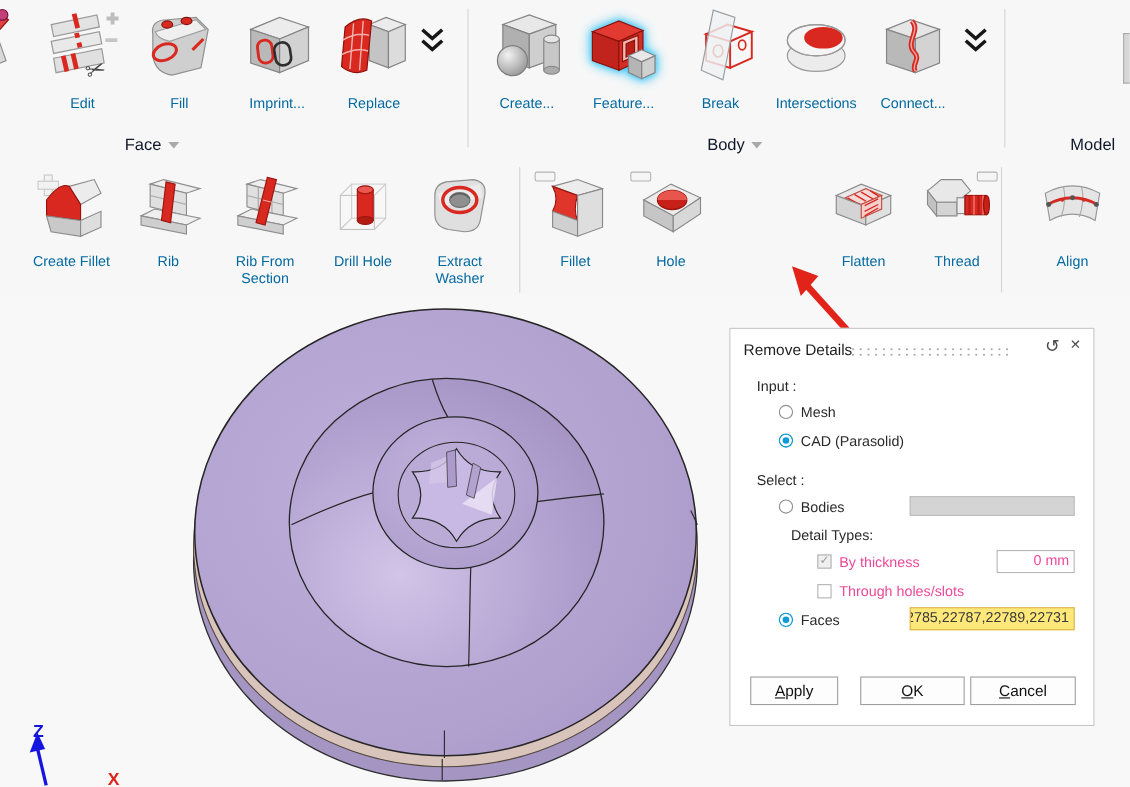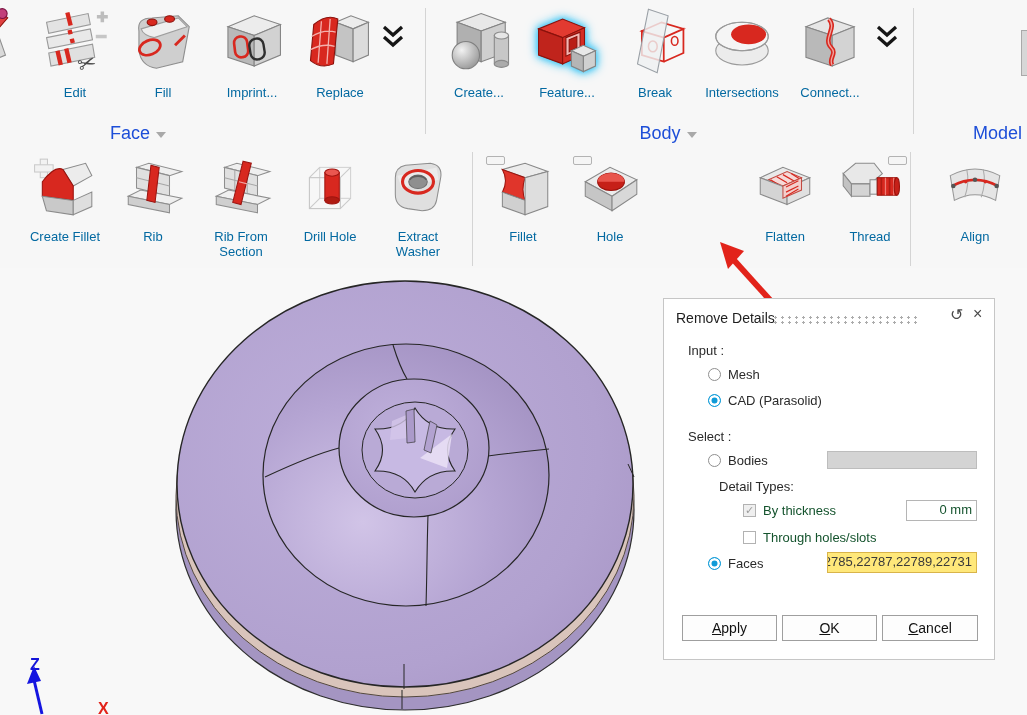--- a/index.html
+++ b/index.html
@@ -7,38 +7,38 @@
     width:1027px;height:715px;overflow:hidden;position:relative;
     background:#f7f7f7;font-family:"Liberation Sans",sans-serif;color:#1f1f1f;
     -webkit-font-smoothing:antialiased;
   }
   
   .ribbon{position:absolute;left:0;top:0;width:1027px;height:290px;background:#f7f7f7}
   .rowitem{position:absolute;width:88px;text-align:center;cursor:default}
   .rowitem .ic{display:inline-block;position:relative}
   .rowitem .lbl{font-size:13px;color:#0369a1;line-height:1.18;margin-top:3px}
   .vsep{position:absolute;width:1px;background:#d4d4d4}
-  .grp{position:absolute;font-size:18px;color:#1d4ed8;white-space:nowrap}
+  .grp{position:absolute;font-size:15px;color:#0f172a;white-space:nowrap}
   .tri{display:inline-block;width:0;height:0;border-left:5px solid transparent;border-right:5px solid transparent;border-top:6px solid #a9a9a9;margin-left:6px;vertical-align:1px}
   .chev{position:absolute}
   .glow{filter:drop-shadow(0 0 3px #45c8f5) drop-shadow(0 0 5px #45c8f5)}
   .badge{position:absolute;width:17px;height:7px;background:#f5f5f5;border:1px solid #b3b3b3;border-radius:2px;top:2px;left:-4px}
   .badge.tr{left:auto;right:-4px}
   
   .viewport{position:absolute;left:0;top:268px;width:1027px;height:447px;background:#f8f8f8}
   
   .dialog{position:absolute;left:663px;top:298px;width:332px;height:362px;background:#ffffff;border:1px solid #c6c6c6;box-sizing:border-box;font-size:13px}
   .dlg-title{position:absolute;left:12px;top:11px;font-size:14px;color:#1e1e1e}
   .grip{position:absolute;left:108px;top:16px;width:148px;height:9px;
         background-image:radial-gradient(circle,#ababab 1.1px,transparent 1.3px);
         background-size:7px 5px;cursor:move}
   .dlg-reset{position:absolute;left:286px;top:6px;font-size:16px;color:#4a4a4a;cursor:pointer}
   .dlg-close{position:absolute;left:309px;top:6px;font-size:16px;color:#4a4a4a;cursor:pointer}
   .dlbl{position:absolute;color:#2a2a2a}
-  .gray{color:#14532d}
+  .gray{color:#ec4899}
   .radio{position:absolute;width:13px;height:13px;border-radius:50%;border:1px solid #8f8f8f;background:#fff;box-sizing:border-box}
   .radio.on{border:1px solid #0f9bd8;background:#0f9bd8;box-shadow:inset 0 0 0 2.5px #fff}
   .chk{position:absolute;width:13px;height:13px;border:1px solid #b2b2b2;background:#fff;box-sizing:border-box;font-size:11px;line-height:11px;text-align:center;color:#9b9b9b}
   .chk.dis{background:#efefef}
   .fld{position:absolute;box-sizing:border-box;border:1px solid #b5b5b5;background:#fff;font-size:13px;
        white-space:nowrap;overflow:hidden;padding:1px 4px;text-align:right}
   .fld.graybox{background:#d4d4d4;border-color:#bdbdbd}
   .fld.yellow{background:#ffe87a;border-color:#d9b44a;color:#3a3a3a;direction:rtl}
   .btn{position:absolute;height:26px;box-sizing:border-box;border:1px solid #9f9f9f;background:#fdfdfd;
        font-size:14px;color:#111;text-align:center;line-height:24px;cursor:pointer}
@@ -459,16 +459,16 @@
   <div class="dlbl gray" style="left:99px;top:204px">By thickness</div>
   <div class="fld gray" style="left:242px;top:201px;width:71px;height:21px">0 mm</div>
 
   <span class="chk" style="left:79px;top:232px"></span>
   <div class="dlbl gray" style="left:99px;top:231px">Through holes/slots</div>
 
   <span class="radio on" style="left:44px;top:258px"></span>
   <div class="dlbl" style="left:64px;top:257px">Faces</div>
   <div class="fld yellow" style="left:163px;top:253px;width:150px;height:21px">22785,22787,22789,22731</div>
 
-  <div class="btn" style="left:18px;top:316px;width:95px"><span class="mn">A</span><span>pply</span></div>
+  <div class="btn" style="left:18px;top:316px;width:80px"><span class="mn">A</span><span>pply</span></div>
   <div class="btn" style="left:118px;top:316px;width:95px"><span class="mn">O</span><span>K</span></div>
   <div class="btn" style="left:218px;top:316px;width:96px"><span class="mn">C</span><span>ancel</span></div>
 </div>
 
 </body></html>

